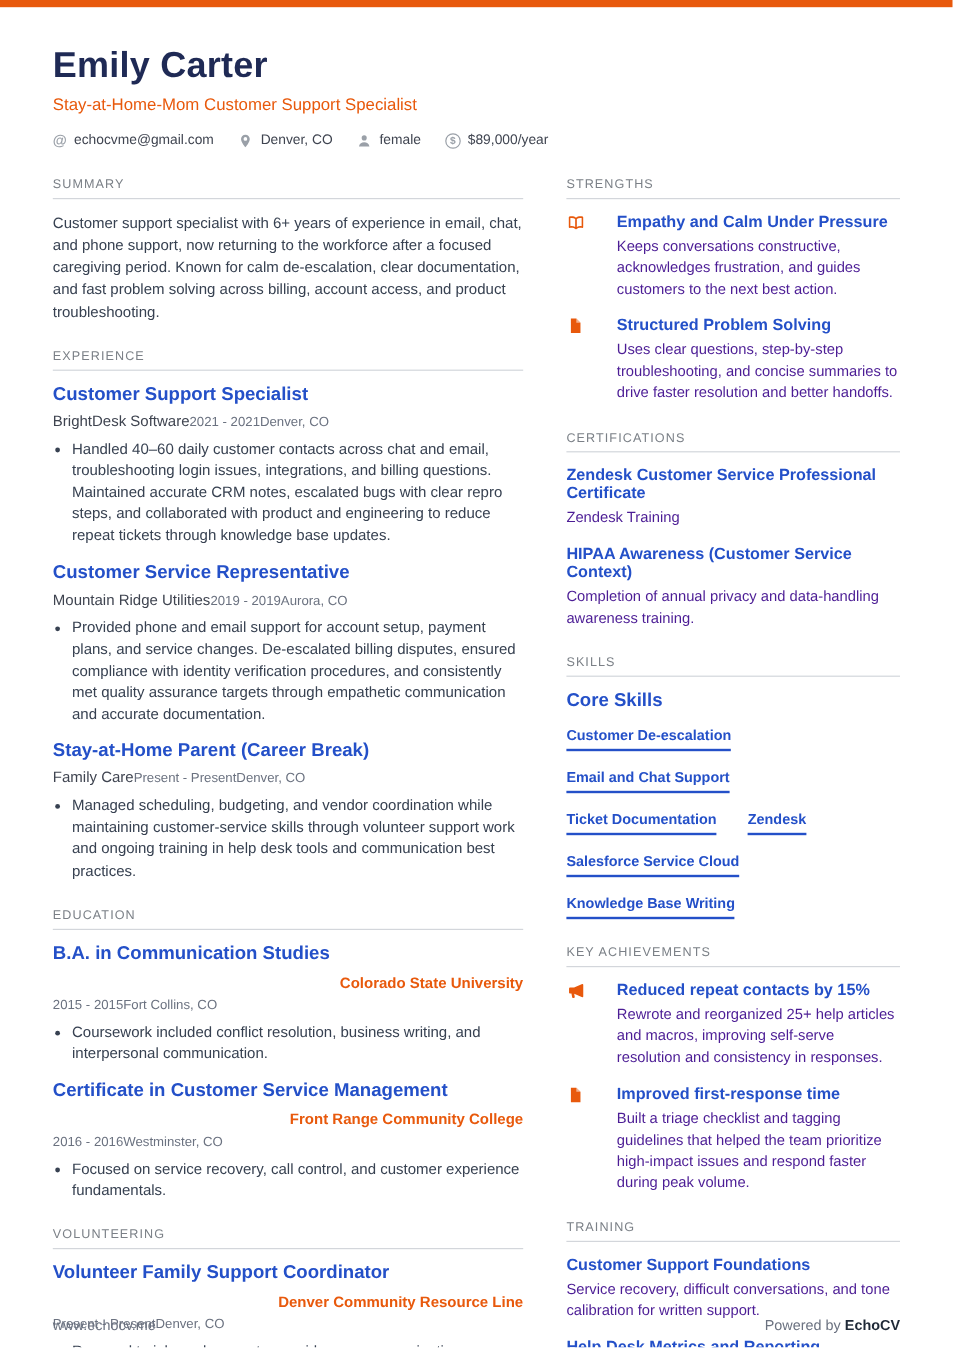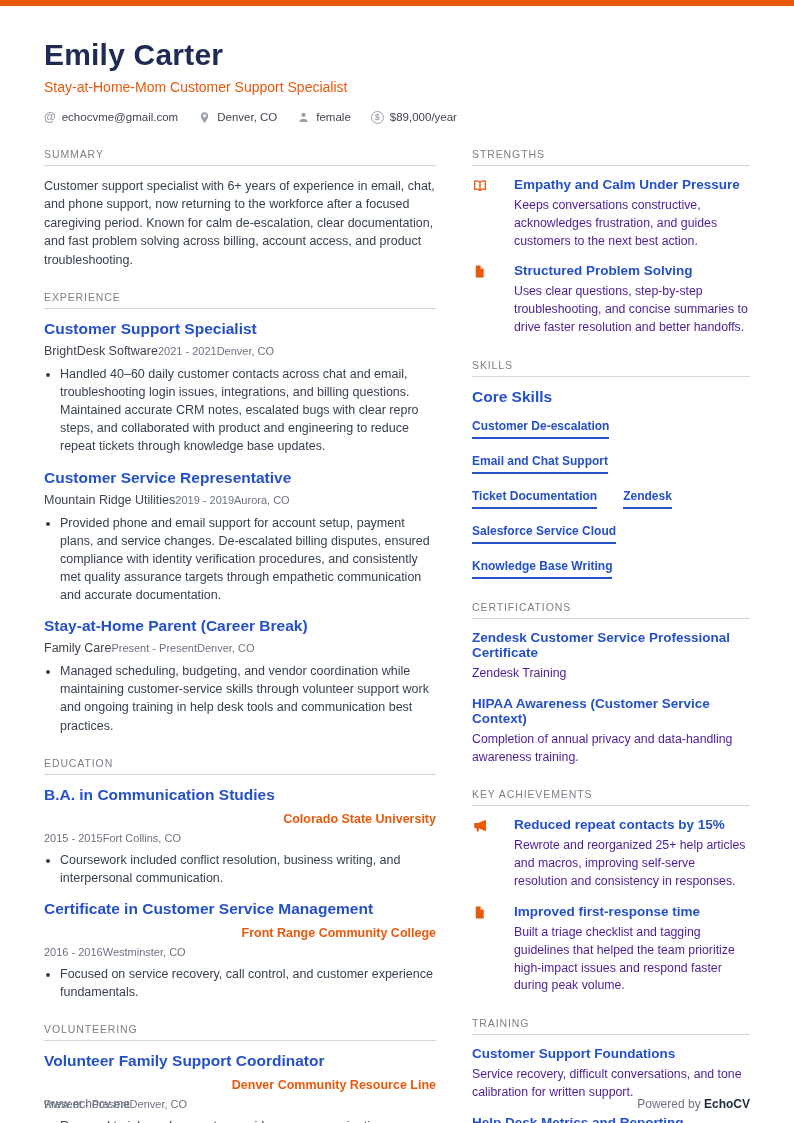--- a/index.html
+++ b/index.html
@@ -214,43 +214,43 @@
                 </svg>
             </span>
             <div class="side-text">
               <div class="side-title">Structured Problem Solving</div>
               <div class="side-desc">Uses clear questions, step-by-step troubleshooting, and concise summaries to drive faster resolution and better handoffs.</div>
             </div>
           </div>
         </div>
 
         <div class="section">
+          <div class="section-label">CERTIFICATIONS</div>
+
+          <div class="plain-item">
+            <div class="side-title">Zendesk Customer Service Professional Certificate</div>
+            <div class="side-desc">Zendesk Training</div>
+          </div>
+
+          <div class="plain-item">
+            <div class="side-title">HIPAA Awareness (Customer Service Context)</div>
+            <div class="side-desc">Completion of annual privacy and data-handling awareness training.</div>
+          </div>
+        </div>
+
+        <div class="section">
           <div class="section-label">SKILLS</div>
           <h3 class="skills-group">Core Skills</h3>
           <div class="tags">
             <span class="tag">Customer De-escalation</span>
             <span class="tag">Email and Chat Support</span>
             <span class="tag">Ticket Documentation</span>
             <span class="tag">Zendesk</span>
             <span class="tag">Salesforce Service Cloud</span>
             <span class="tag">Knowledge Base Writing</span>
-          </div>
-        </div>
-
-        <div class="section">
-          <div class="section-label">CERTIFICATIONS</div>
-
-          <div class="plain-item">
-            <div class="side-title">Zendesk Customer Service Professional Certificate</div>
-            <div class="side-desc">Zendesk Training</div>
-          </div>
-
-          <div class="plain-item">
-            <div class="side-title">HIPAA Awareness (Customer Service Context)</div>
-            <div class="side-desc">Completion of annual privacy and data-handling awareness training.</div>
           </div>
         </div>
 
         <div class="section">
           <div class="section-label">KEY ACHIEVEMENTS</div>
 
           <div class="side-item">
             <span class="icon">
               <svg width="16" height="16" viewBox="0 0 16 16" fill="currentColor">
                   <path d="M13.2 2 6.4 5H3.2c-.55 0-1 .45-1 1v3c0 .55.45 1 1 1h1l.6 3.1c.06.3.32.5.62.5h.95c.38 0 .66-.34.6-.7l-.47-2.7 6.7 2.8c.4.17.85-.13.85-.57V2.57c0-.44-.45-.74-.85-.57z"></path>

